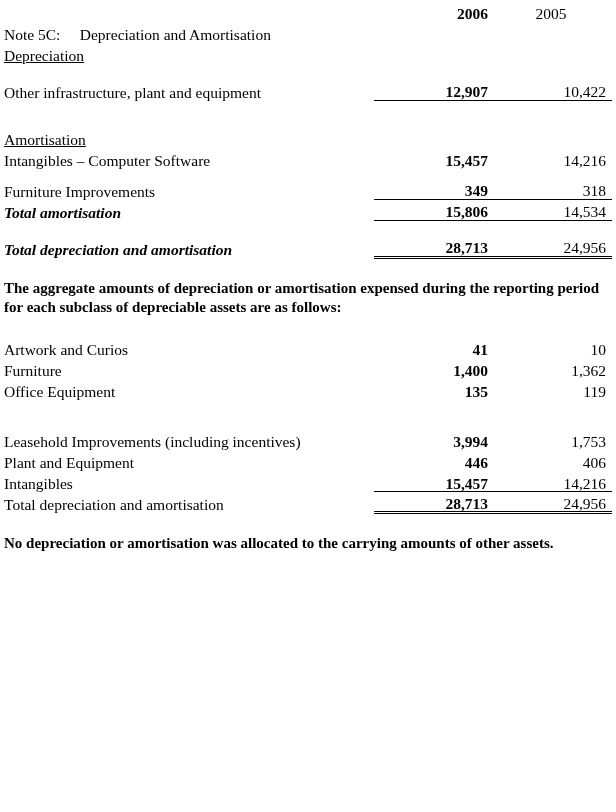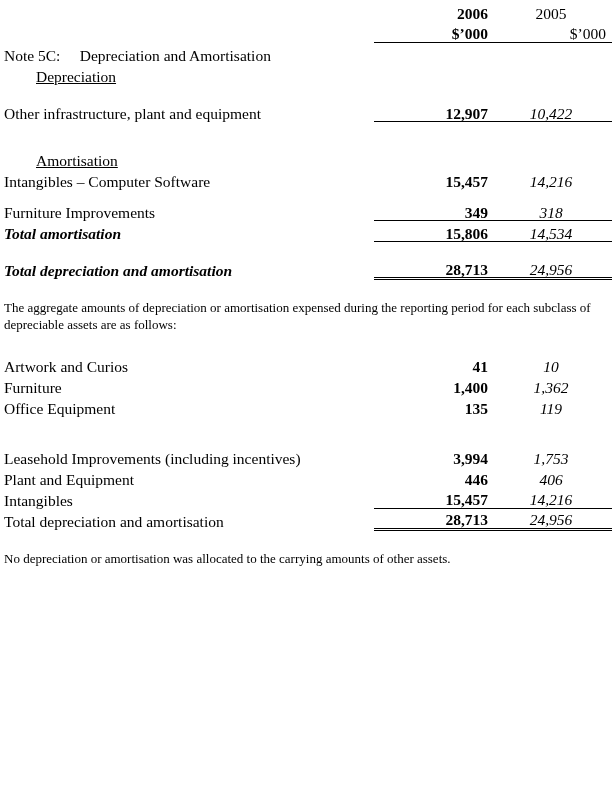--- a/index.html
+++ b/index.html
@@ -33,54 +33,53 @@
     vertical-align: bottom;
     padding: 0;
     font-size: 15.5px;
     line-height: 1.0;
   }
   col.c-label { width: 370px; }
   col.c-2006  { width: 122px; }
   col.c-2005  { width: 116px; }
 
   .num {
-    text-align: center;
+    text-align: right;
     padding-right: 6px !important;
     white-space: nowrap;
-    font-style: italic;
   }
   .num-2006 {
     font-weight: bold;
     text-align: right;
     padding-right: 8px !important;
     white-space: nowrap;
   }
   .bolditalic { font-weight: bold; font-style: italic; }
   .underline-text {
     text-decoration: underline;
-    margin-left: 32px;
   }
   .row-h { height: 21px; }
   .row-gap { height: 16px; }
   .row-gap-sm { height: 10px; }
   .row-gap-lg { height: 26px; }
   .rule-bottom td.ruled {
     border-bottom: 1px solid #000;
   }
   .dbl-bottom td.ruled {
     border-bottom: 3px double #000;
   }
 
   .cell-pad { padding-top: 2px !important; }
 
   .para {
     margin: 0 0 0 4px;
     width: 600px;
-    font-size: 13px;
+    font-size: 15px;
     line-height: 1.28;
+    font-weight: bold;
   }
   .hdr-year {
     font-weight: bold;
     text-align: right;
     padding-right: 8px !important;
   }
   .hdr-year2 {
     text-align: center;
     padding-right: 6px !important;
   }
@@ -111,25 +110,20 @@
       <col class="c-label">
         <col class="c-2006">
         <col class="c-2005">
     </colgroup>
     <tbody>
       <tr class="row-h">
         <td></td>
         <td class="hdr-year">2006</td>
         <td class="hdr-year2">2005</td>
       </tr>
-      <tr class="row-h">
-        <td></td>
-        <td class="hdr-unit">$’000</td>
-        <td class="hdr-unit2">$’000</td>
-      </tr>
     </tbody>
   </table>
 
   <table class="note">
     <colgroup>
       <col class="c-label">
         <col class="c-2006">
         <col class="c-2005">
     </colgroup>
     <tbody>

